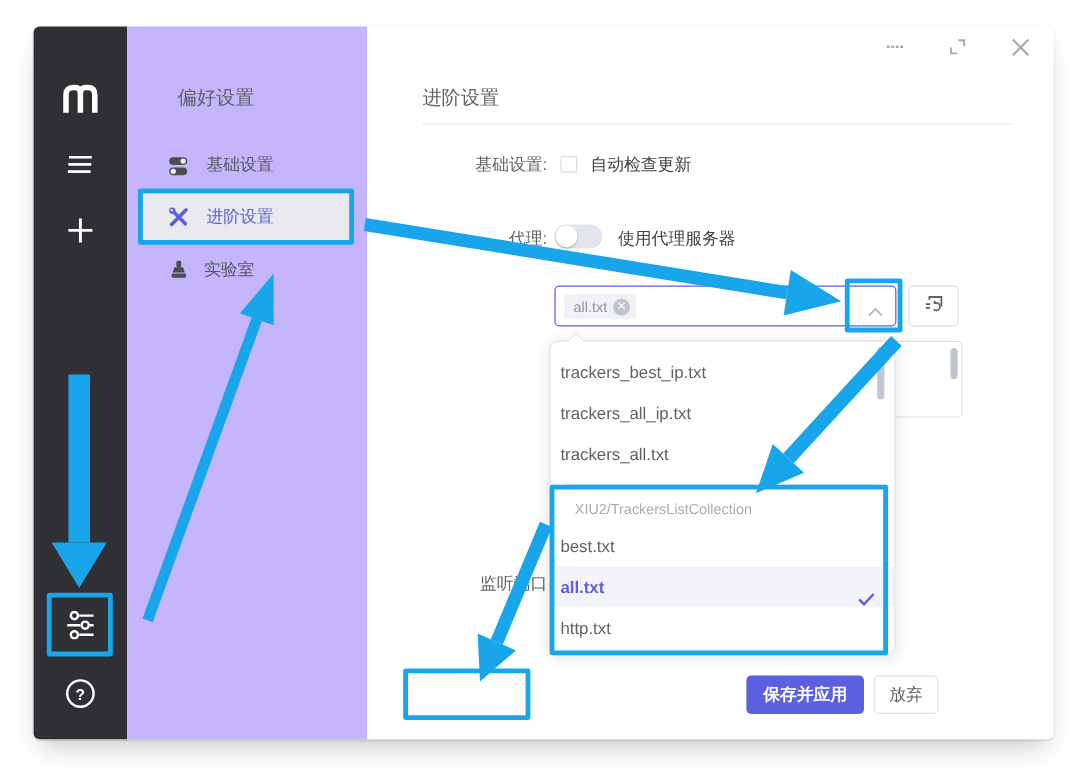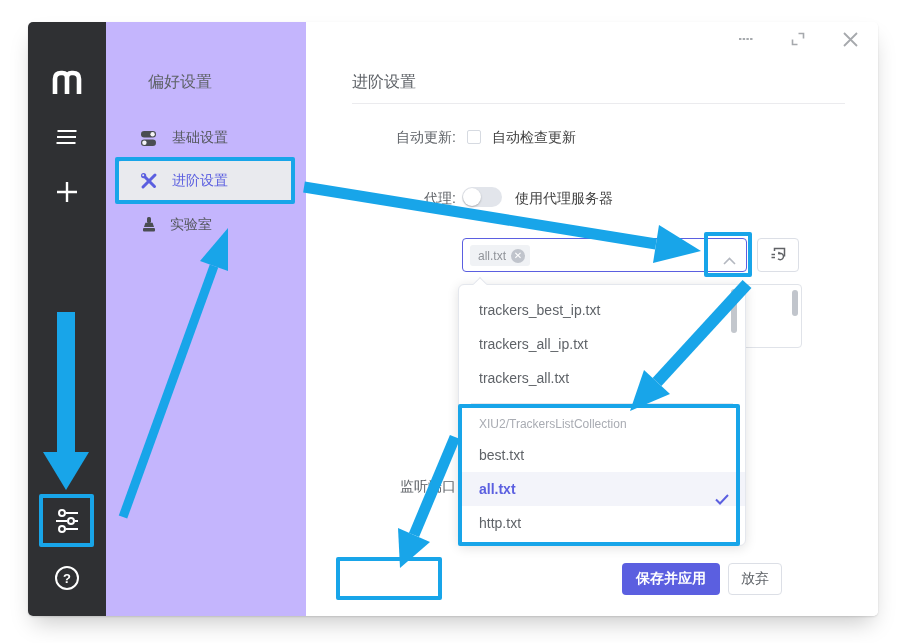--- a/index.html
+++ b/index.html
@@ -62,21 +62,21 @@
   .btn { position:absolute; height:32px; border-radius:4px; font-size:14px; display:flex; align-items:center;
          justify-content:center; cursor:pointer; }
   .btn-primary { left:316px; top:541px; width:98px; background:#5b5fe0; color:#fff; font-weight:bold; }
   .btn-plain { left:422px; top:541px; width:54px; background:#fff; border:1px solid #dcdfe6; color:#5f6368; }
 
   
   .dropdown { position:absolute; left:430px; top:262px; width:288px; height:262px; background:#fff;
               border:1px solid #e4e7ed; border-radius:6px; box-shadow:0 2px 12px rgba(0,0,0,.12); z-index:10; padding-top:8px; }
   .dd-caret { position:absolute; left:16px; top:-6px; width:10px; height:10px; background:#fff;
               border-left:1px solid #e4e7ed; border-top:1px solid #e4e7ed; transform:rotate(45deg); }
-  .dd-item { height:34px; line-height:34px; padding-left:20px; font-size:14px; color:#5f6368; cursor:pointer; position:relative; }
+  .dd-item { height:34px; line-height:34px; padding-left:8px; font-size:14px; color:#5f6368; cursor:pointer; position:relative; }
   .dd-item.selected { color:#5b5fe0; font-weight:bold; background:#f3f4fa; }
   .dd-divider { height:1px; background:#e4e7ed; margin:8px 12px 6px 12px; }
   .dd-group { height:28px; line-height:28px; padding-left:20px; font-size:12px; color:#a9acb3; }
   .dd-check { position:absolute; right:16px; top:11px; }
   .dd-thumb { position:absolute; right:8px; top:4px; width:6px; height:44px; border-radius:3px; background:#c3c7cd; cursor:pointer; }
 
   
   .anno { position:absolute; border:4px solid #18a5e9; border-radius:2px; pointer-events:none; z-index:40; }
   .anno-svg { position:absolute; left:0; top:0; width:906px; height:643px; pointer-events:none; z-index:39; }
 </style>
@@ -177,21 +177,21 @@
         <div class="win-btn">
           <svg width="15" height="15" viewBox="0 0 15 15">
               <path d="M1 1 L14 14 M14 1 L1 14" stroke="#a6a9ad" stroke-width="1.8"></path>
             </svg>
         </div>
       </div>
 
       <div class="page-title">进阶设置</div>
       <div class="title-divider"></div>
 
-      <div class="form-label" style="left:0px; top:107px;">自动更新:</div>
+      <div class="form-label" style="left:0px; top:107px;">基础设置:</div>
       <div class="checkbox" style="left:161px; top:108px;"></div>
       <div class="chk-label" style="left:186px; top:107px;">自动检查更新</div>
 
       <div class="form-label" style="left:0px; top:168px;">代理:</div>
       <div class="toggle" style="left:156px; top:165px;">
           <div class="knob"></div>
         </div>
       <div class="chk-label" style="left:209px; top:168px;">使用代理服务器</div>
 
       <div class="tracker-select">

